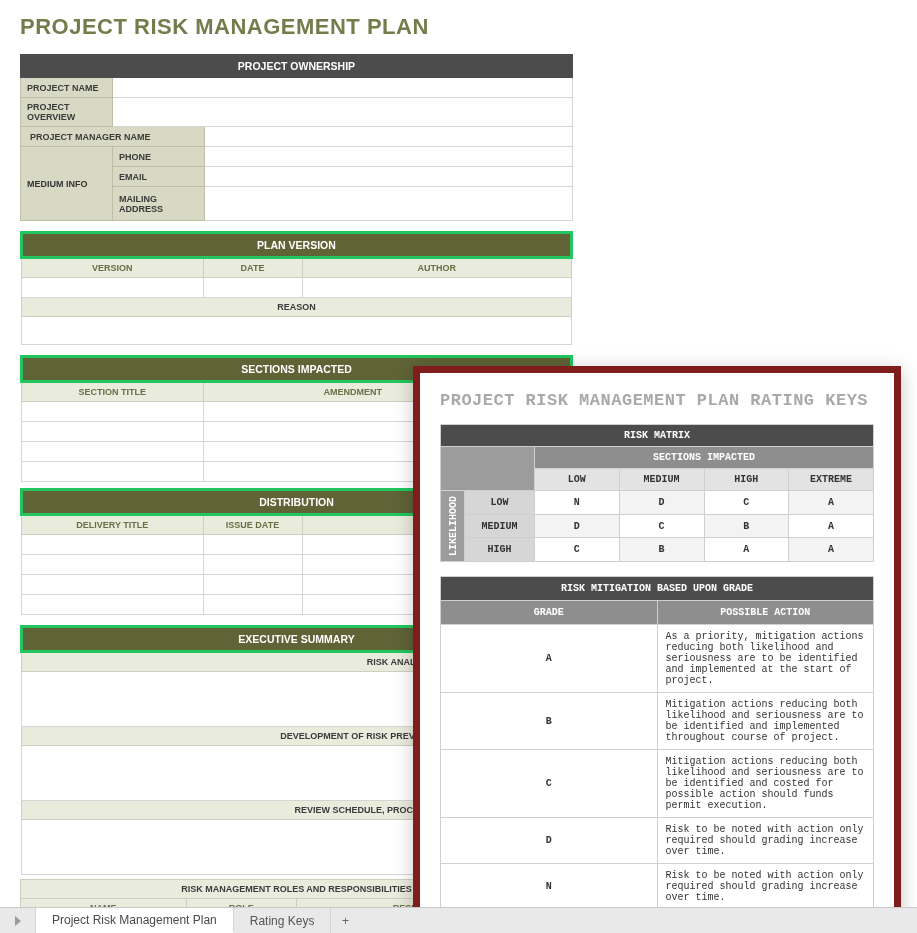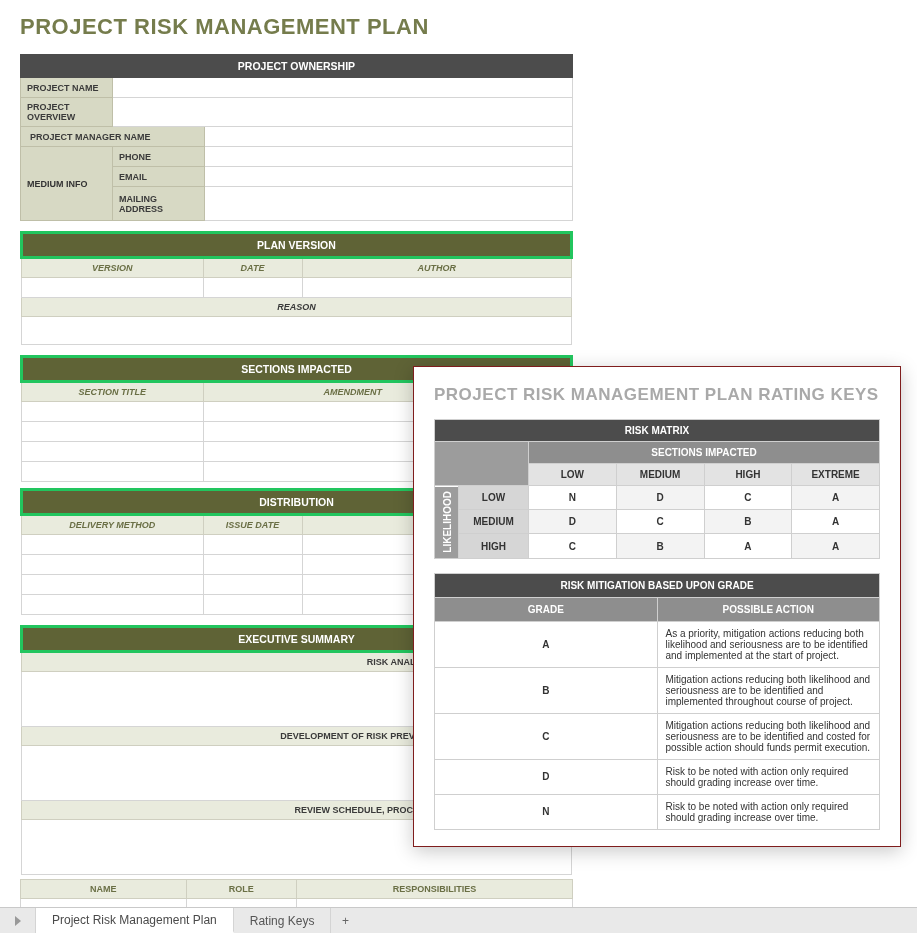--- a/index.html
+++ b/index.html
@@ -53,21 +53,20 @@
     border: 1px solid #bfbfa8;
     color: #3a3a3a;
   }
   .label-cell-lt {
     background: #e9ebdd;
     font-weight: 700;
     font-size: 9px;
     text-align: center;
     border: 1px solid #cfcfc0;
     color: #3a3a3a;
-    font-style: italic;
   }
   .field-cell {
     background: #ffffff;
     border: 1px solid #d5d5d5;
     height: 20px;
   }
   .group-label {
     background: #d7d9c4;
     font-weight: 700;
     font-size: 9px;
@@ -124,23 +123,24 @@
   .tab.active { background:#ffffff; color:#4a4a4a; border-bottom:2px solid #ffffff; position:relative; top:0; }
   .tab-add { width:28px; display:flex;align-items:center;justify-content:center; color:#666; cursor:pointer; }
 
   
   .panel {
     position: absolute;
     left: 413px;
     top: 366px;
     width: 488px;
     background: #ffffff;
-    border: 1px solid #7f1d1d;
+    border: 7px solid #7f1d1d;
     box-shadow: 0 4px 18px rgba(0,0,0,.22);
     padding: 18px 20px 16px 20px;
+    font-family: Liberation Mono, monospace;
   }
   .panel h2 {
     margin: 0 0 14px 0;
     font-size: 17px;
     font-weight: 700;
     color: #a9a9a9;
     letter-spacing: .5px;
   }
   .matrix { border-collapse: collapse; width: 100%; }
   .matrix td, .matrix th {
@@ -283,21 +283,21 @@
     <colgroup>
         <col style="width:33%">
         <col style="width:18%">
         <col>
       </colgroup>
     <tbody>
         <tr>
           <td colspan="3" class="olive-header">DISTRIBUTION</td>
         </tr>
     <tr class="sub-header-row">
-      <td class="label-cell-lt">DELIVERY METHOD</td>
+      <td class="label-cell-lt">DELIVERY TITLE</td>
       <td class="label-cell-lt">ISSUE DATE</td>
       <td class="label-cell-lt"></td>
     </tr>
     <tr>
           <td class="field-cell"></td>
           <td class="field-cell"></td>
           <td class="field-cell"></td>
         </tr>
     <tr>
           <td class="field-cell"></td>
@@ -345,20 +345,23 @@
   </tbody>
     </table>
 
   <table style="margin-top:4px;">
     <colgroup>
         <col style="width:30%">
         <col style="width:20%">
         <col>
       </colgroup>
     <tbody>
+        <tr>
+          <td colspan="3" class="label-cell-lt" style="text-align:center;">RISK MANAGEMENT ROLES AND RESPONSIBILITIES</td>
+        </tr>
     <tr class="sub-header-row">
       <td>NAME</td>
       <td>ROLE</td>
       <td>RESPONSIBILITIES</td>
     </tr>
     <tr>
           <td class="field-cell"></td>
           <td class="field-cell"></td>
           <td class="field-cell"></td>
         </tr>

